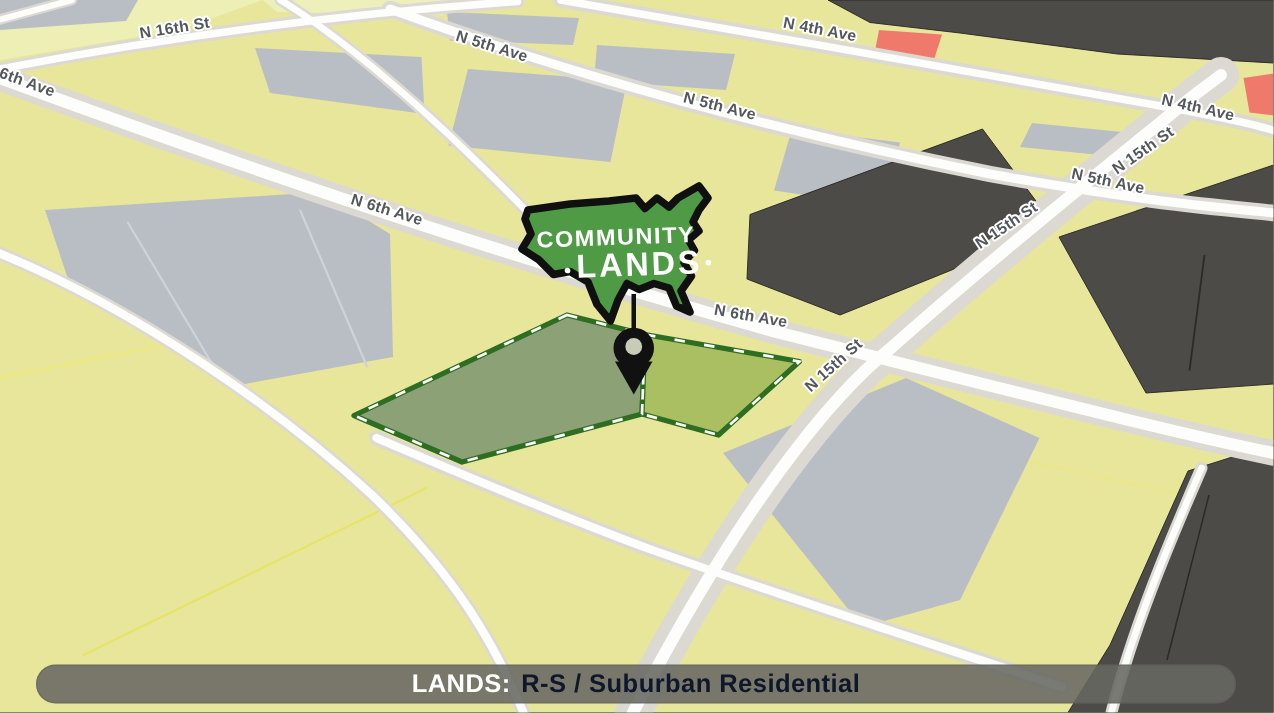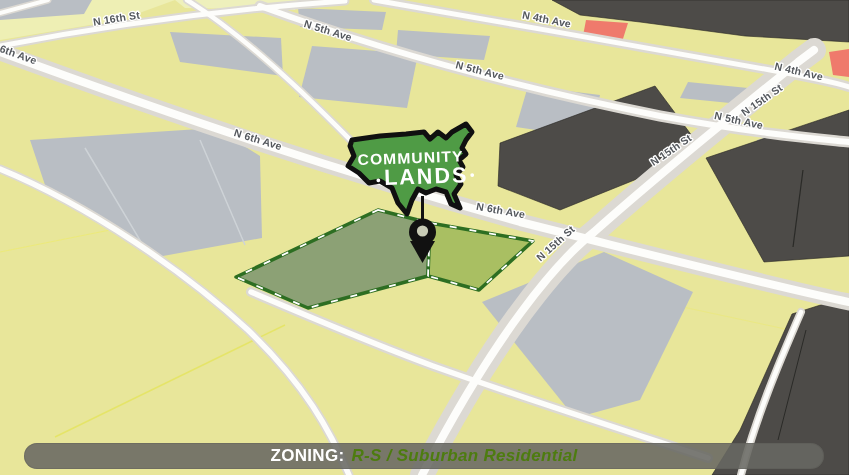--- a/index.html
+++ b/index.html
@@ -26,21 +26,21 @@
     position:absolute;left:24px;top:443px;width:800px;height:26px;
     border-radius:13px;background:rgba(104,104,98,0.88);
     display:flex;align-items:center;justify-content:center;gap:7px;
     box-shadow:0 0 0 1px rgba(80,80,76,0.25) inset;
   }
   .zoning-bar .z-label{
     color:#fff;font-size:17px;font-weight:bold;font-style:normal;
     letter-spacing:.3px;
   }
   .zoning-bar .z-value{
-    color:#4d7c0f;font-size:17px;font-weight:bold;font-style:italic;
+    color:#0f172a;font-size:17px;font-weight:bold;
     letter-spacing:.3px;
   }
 </style>
 </head>
 <body>
 
 <div class="stage">
   <svg class="map-svg" width="849" height="475" viewBox="0 0 849 475">
 
     <rect x="0" y="0" width="849" height="475" fill="#e8e69a"></rect>
@@ -145,16 +145,16 @@
       <g transform="rotate(-2)">
         <text class="logo-line1" x="-5" y="-7" text-anchor="middle" textLength="106" lengthAdjust="spacingAndGlyphs">COMMUNITY</text>
         <text class="logo-line2" x="10" y="14" text-anchor="middle" textLength="84" lengthAdjust="spacingAndGlyphs">LANDS</text>
         <circle cx="-38" cy="9" r="1.9" fill="#ffffff"></circle>
         <circle cx="56" cy="7" r="1.9" fill="#ffffff"></circle>
       </g>
     </g>
   </svg>
 
   <div class="zoning-bar">
-    <span class="z-label">ZONING:</span>
+    <span class="z-label">LANDS:</span>
     <span class="z-value">R-S / Suburban Residential</span>
   </div>
 </div>
 
 </body></html>

